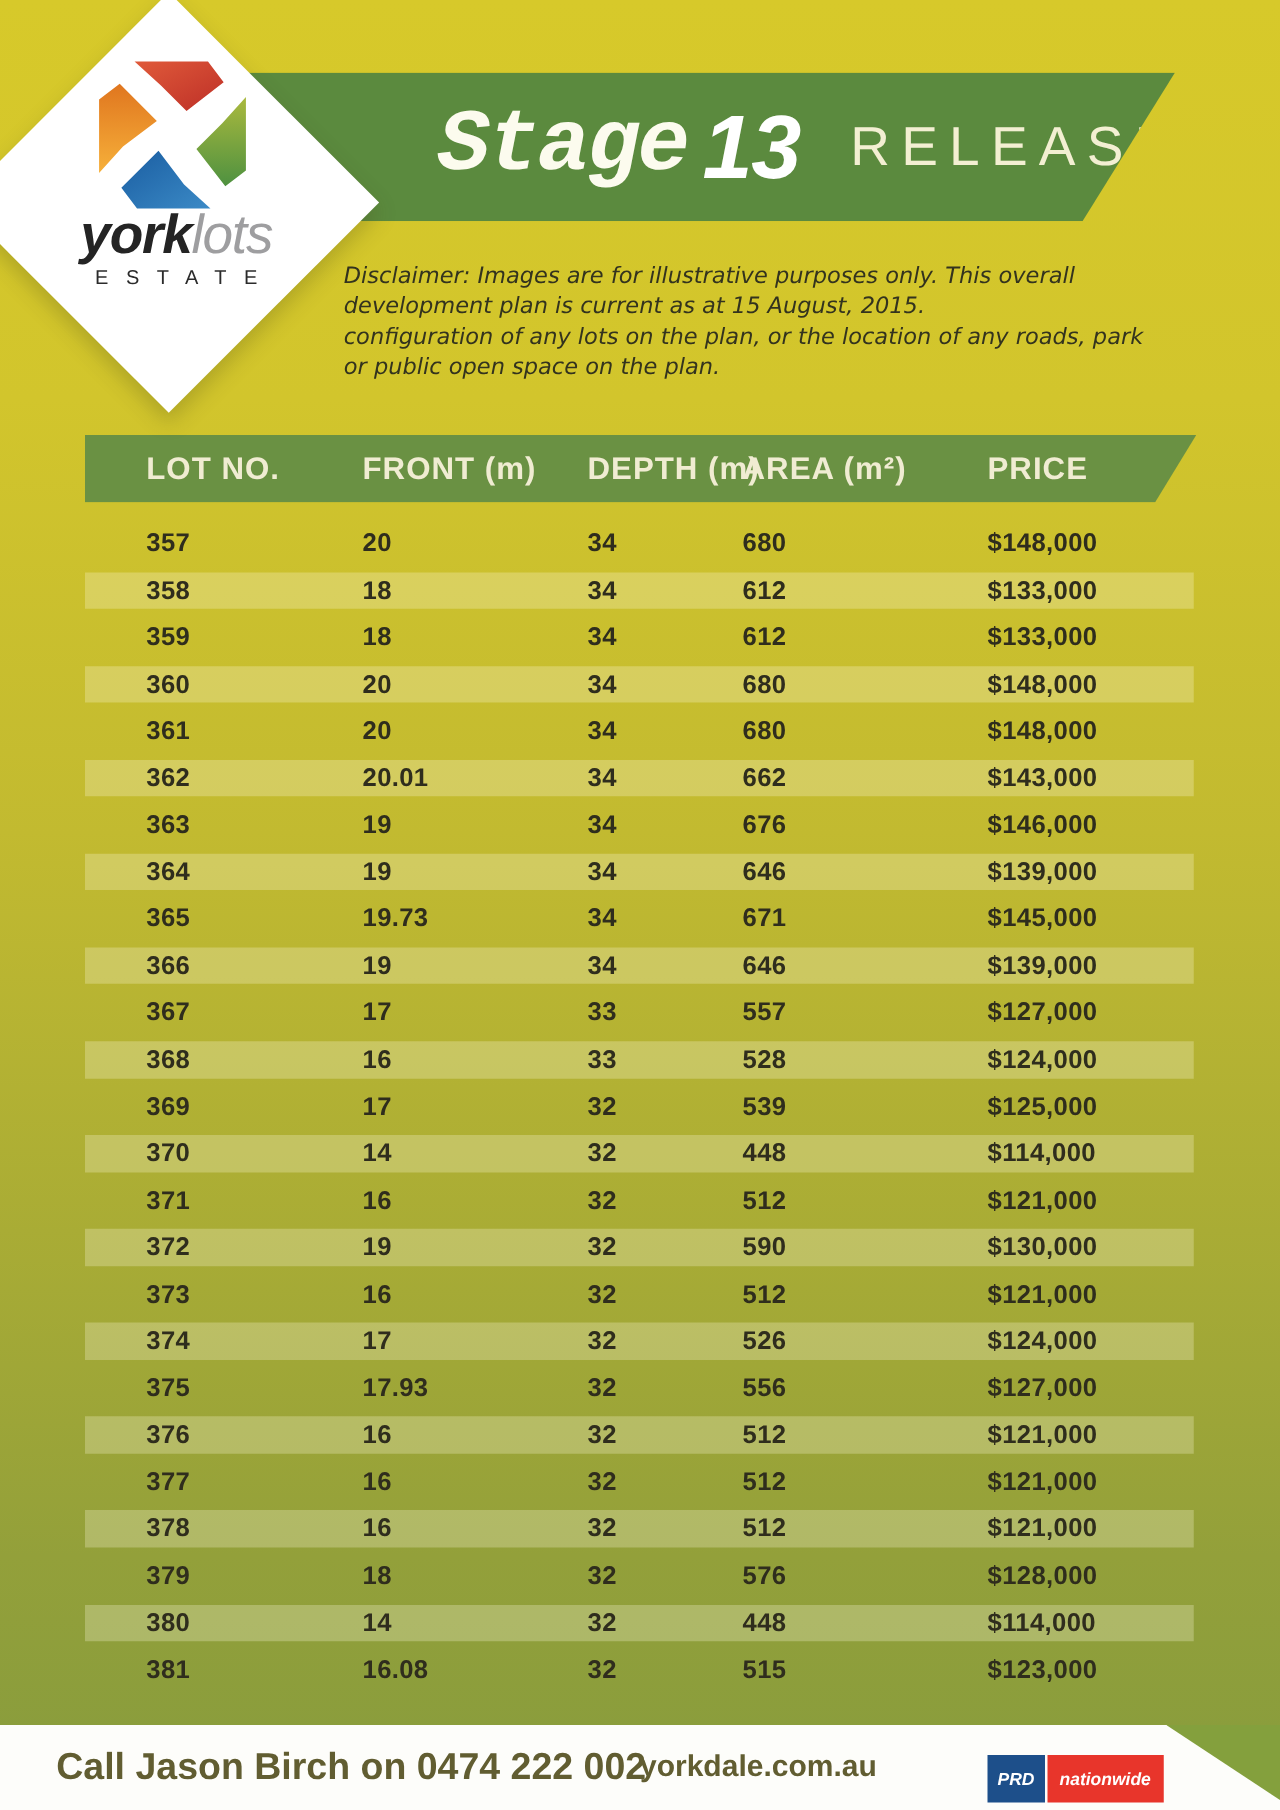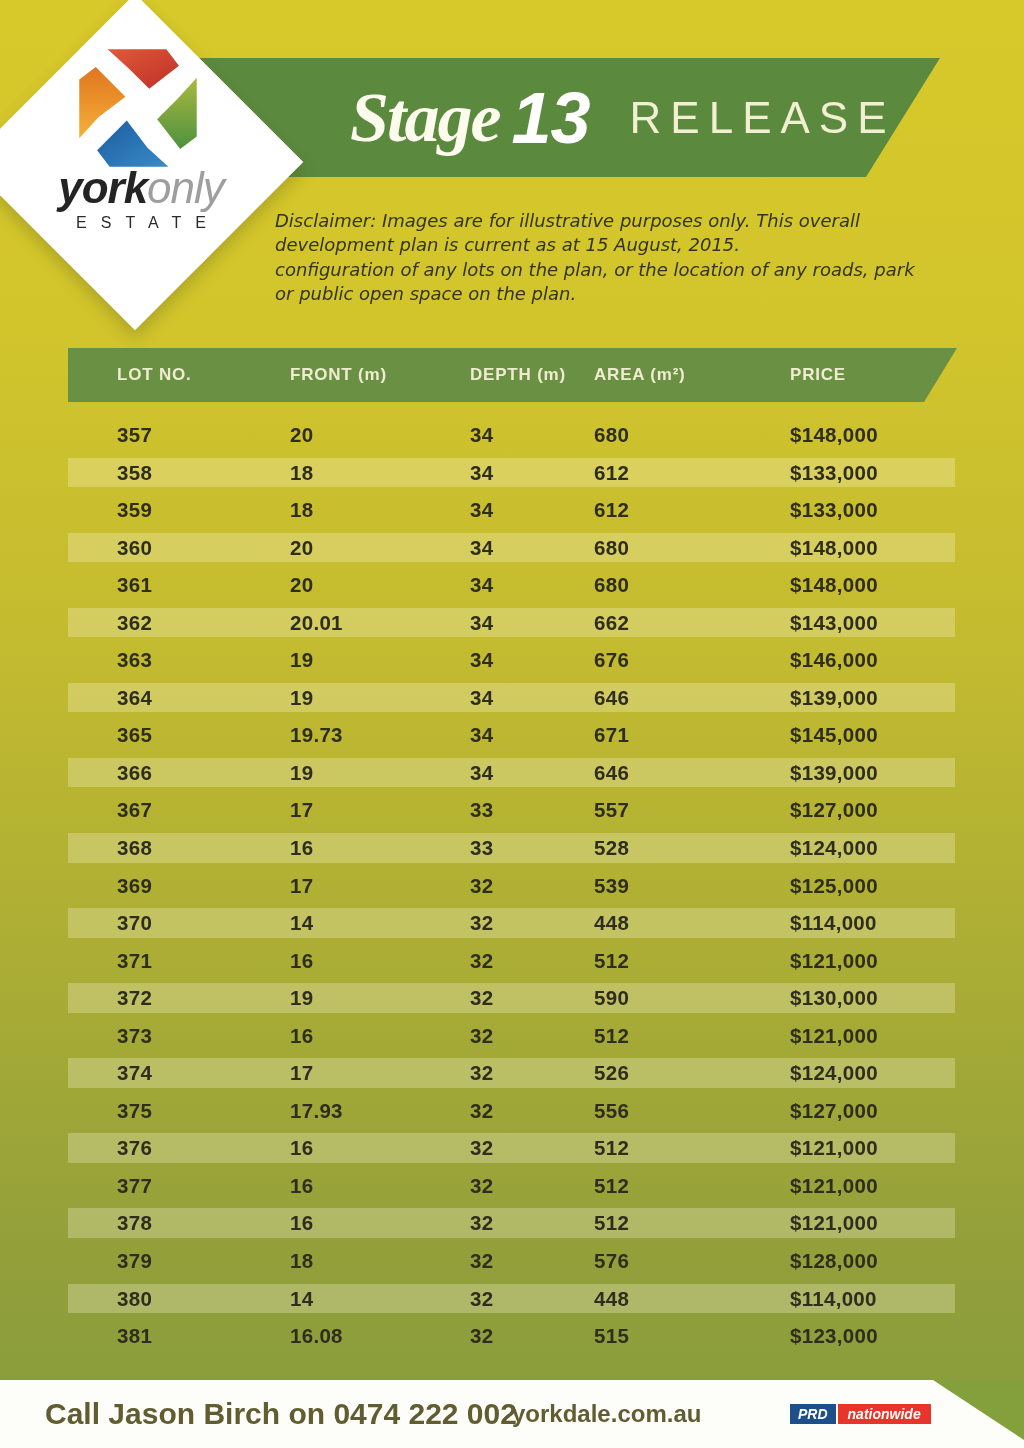--- a/index.html
+++ b/index.html
@@ -9,21 +9,21 @@
     background:linear-gradient(180deg,#d7c92a 0%,#d2c52c 22%,#c2ba30 46%,#a9ac35 68%,#93a03a 86%,#879c3d 100%);
   }
   
   .title-banner{
     position:absolute;left:128px;top:58px;width:812px;height:119px;
     background:#5b8a3e;
     clip-path:polygon(0 0,100% 0,calc(100% - 74px) 100%,0 100%);
     z-index:1;
   }
   .title-content{position:absolute;left:222px;top:0;height:100%;display:flex;align-items:center;}
-  .t-script{font-family:Liberation Serif, serif;font-style:italic;font-weight:700;font-size:70px;color:#fcfbee;letter-spacing:-2px;}
+  .t-script{font-family:Liberation Mono, monospace;font-style:italic;font-weight:700;font-size:70px;color:#fcfbee;letter-spacing:-2px;}
   .t-num{font-style:italic;font-weight:800;font-size:72px;color:#ffffff;margin-left:12px;letter-spacing:-1px;}
   .t-release{margin-left:40px;font-weight:400;font-size:44px;letter-spacing:9px;color:#f3efd2;}
   
   .diamond{
     position:absolute;left:16px;top:43px;width:238px;height:238px;background:#ffffff;
     transform:rotate(45deg);box-shadow:6px 6px 16px rgba(70,70,20,.25);z-index:2;
   }
   .pinwheel{position:absolute;left:72px;top:42px;width:132px;height:132px;z-index:3;}
   .wordmark{position:absolute;left:11px;top:166px;width:260px;text-align:center;z-index:3;
     font-style:italic;font-weight:700;font-size:44px;letter-spacing:-1px;line-height:1;}
@@ -33,37 +33,37 @@
     font-size:16px;font-weight:400;letter-spacing:14px;text-indent:14px;color:#2b2b2b;}
   
   .disclaimer{position:absolute;left:275px;top:209px;width:660px;z-index:1;
     font-family:"DejaVu Sans",sans-serif;font-style:italic;font-size:18px;line-height:1.35;color:#33331e;}
   
   .table-header{
     position:absolute;left:68px;top:348px;width:889px;height:54px;background:#6a9143;
     clip-path:polygon(0 0,100% 0,calc(100% - 33px) 100%,0 100%);z-index:1;
   }
   .th-cell{position:absolute;top:0;height:46px;line-height:54px;color:#f0ecd2;
-    font-weight:700;font-size:17px;letter-spacing:0.8px;white-space:nowrap;}
+    font-weight:700;font-size:25px;letter-spacing:0.8px;white-space:nowrap;}
   .rows{position:absolute;left:68px;top:416px;width:889px;z-index:1;}
   .row{position:relative;height:37.55px;}
   .row.alt::before{content:"";position:absolute;left:0;right:2px;top:4px;bottom:4px;
     background:rgba(255,252,224,0.27);}
   .cell{position:absolute;top:0;height:100%;line-height:37.55px;font-weight:700;
     font-size:20.5px;color:#2f2d1d;letter-spacing:0.3px;white-space:nowrap;}
   .c0{left:49px;} .c1{left:222px;} .c2{left:402px;} .c3{left:526px;} .c4{left:722px;}
   
   .footer-white{position:absolute;left:0;top:1380px;width:1024px;height:68px;background:#fdfdfa;z-index:1;}
   .footer-wedge{position:absolute;left:933px;top:1380px;width:91px;height:60px;background:#84a03d;
     clip-path:polygon(0 0,100% 0,100% 100%);z-index:2;}
   .footer-call{position:absolute;left:45px;top:1380px;height:68px;line-height:68px;
     font-size:30px;font-weight:700;color:#615d31;z-index:3;white-space:nowrap;}
   .footer-site{position:absolute;left:512px;top:1380px;height:68px;line-height:68px;
     font-size:24px;font-weight:800;color:#615d31;z-index:3;white-space:nowrap;}
-  .prd{position:absolute;left:790px;top:1404px;height:20px;display:flex;gap:2px;z-index:3;}
+  .prd{position:absolute;left:790px;top:1404px;height:38px;display:flex;gap:2px;z-index:3;}
   .prd-left{background:#1d4f8a;color:#ffffff;font-weight:700;font-style:italic;font-size:14px;
     padding:0 8px;display:flex;align-items:center;}
   .prd-right{background:#e8352b;color:#ffffff;font-weight:700;font-style:italic;font-size:14px;
     padding:0 10px;display:flex;align-items:center;}
 </style>
 </head>
 <body>
 
 <div class="page">
 
@@ -94,21 +94,21 @@
         <stop offset="0" stop-color="#f6b03a"></stop>
           <stop offset="1" stop-color="#e0761f"></stop>
       </linearGradient>
     </defs>
     <polygon points="54,11 143,11 162,36 117,71 86,40" fill="url(#gRed)"></polygon>
     <polygon points="189,54 189,143 164,162 129,117 160,86" fill="url(#gGreen)"></polygon>
     <polygon points="146,189 57,189 38,164 83,119 114,160" fill="url(#gBlue)"></polygon>
     <polygon points="11,146 11,57 36,38 81,83 40,114" fill="url(#gOrange)"></polygon>
   </svg>
   <div class="wordmark">
-    <span class="wm-york">york</span><span class="wm-dale">only</span>
+    <span class="wm-york">york</span><span class="wm-dale">lots</span>
   </div>
   <div class="estate">ESTATE</div>
 
   <div class="disclaimer">
     <div>Disclaimer: Images are for illustrative purposes only. This overall development plan is current as at 15 August, 2015.</div>
     <div>configuration of any lots on the plan, or the location of any roads, park or public open space on the plan.</div>
   </div>
 
   <div class="table-header">
     <span class="th-cell c0">LOT NO.</span>

